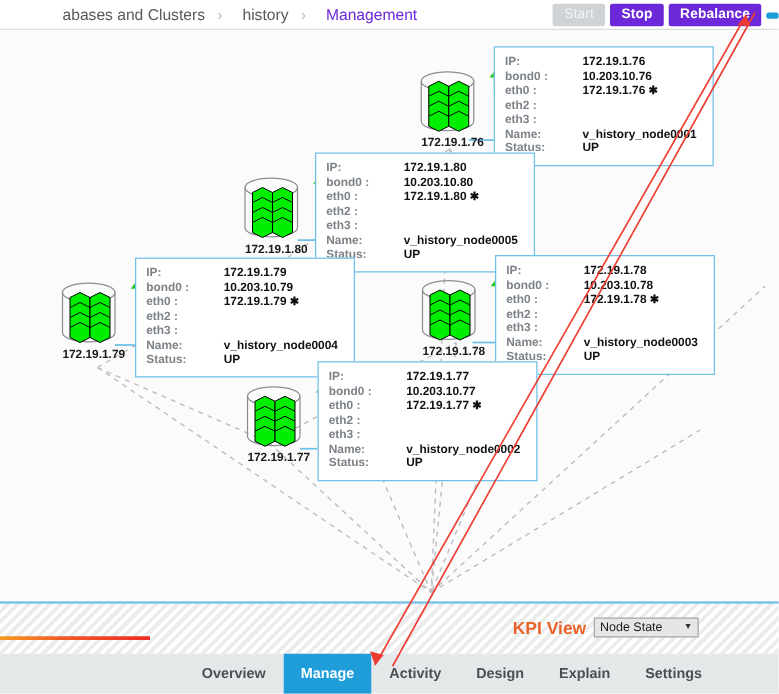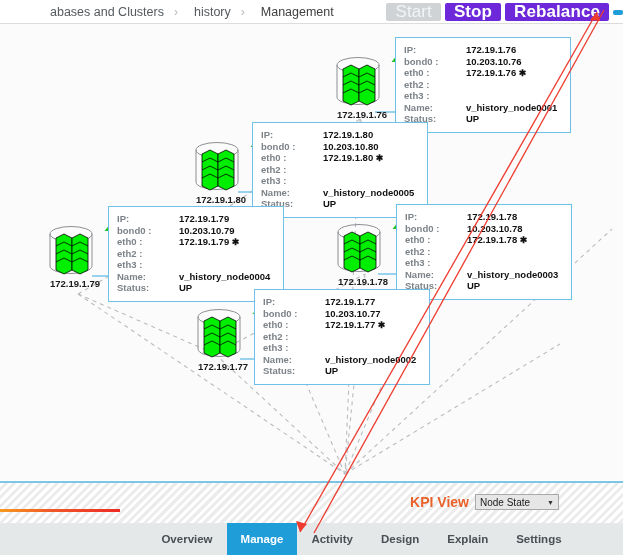--- a/index.html
+++ b/index.html
@@ -19,31 +19,31 @@
     background: #ffffff;
     border-bottom: 1px solid #dcdcdc;
     display: flex; align-items: center; padding-left: 48px;
   }
   .crumbs { display: flex; align-items: center; padding-left: 0px; }
   .crumb {
     font-size: 12.5px; color: #555a5e; white-space: nowrap;
     padding: 0 6px; cursor: pointer;
   }
   .crumb.first { margin-left: -4px; }
-  .crumb.last { color: #404040; }
+  .crumb.last { color: #6d28d9; }
   .crumb-sep {
     font-size: 12px; color: #b6bbbf; padding: 0 10px 0 4px;
     font-weight: 300;
   }
   .topbtns {
     position: absolute; right: 0; top: 3px;
     display: flex; align-items: center; gap: 4px;
   }
   .tbtn {
-    font-size: 17px; color: #ffffff; padding: 2px 9px 3px 9px;
+    font-size: 11px; color: #ffffff; padding: 2px 9px 3px 9px;
     border-radius: 2px; line-height: 13px; white-space: nowrap;
     cursor: pointer; letter-spacing: .1px;
   }
   .tbtn.disabled { background: #cfd3d6; color: #f2f4f5; cursor: default; }
   .tbtn.primary  { background: #6d28d9; font-weight: bold; }
   .tbtn.edge { background:#1f9dd9; width:10px; padding-left:4px; padding-right:4px; overflow:hidden; }
 
   
   .canvas {
     position: absolute; left: 0; top: 24px; width: 623px; height: 456px;

